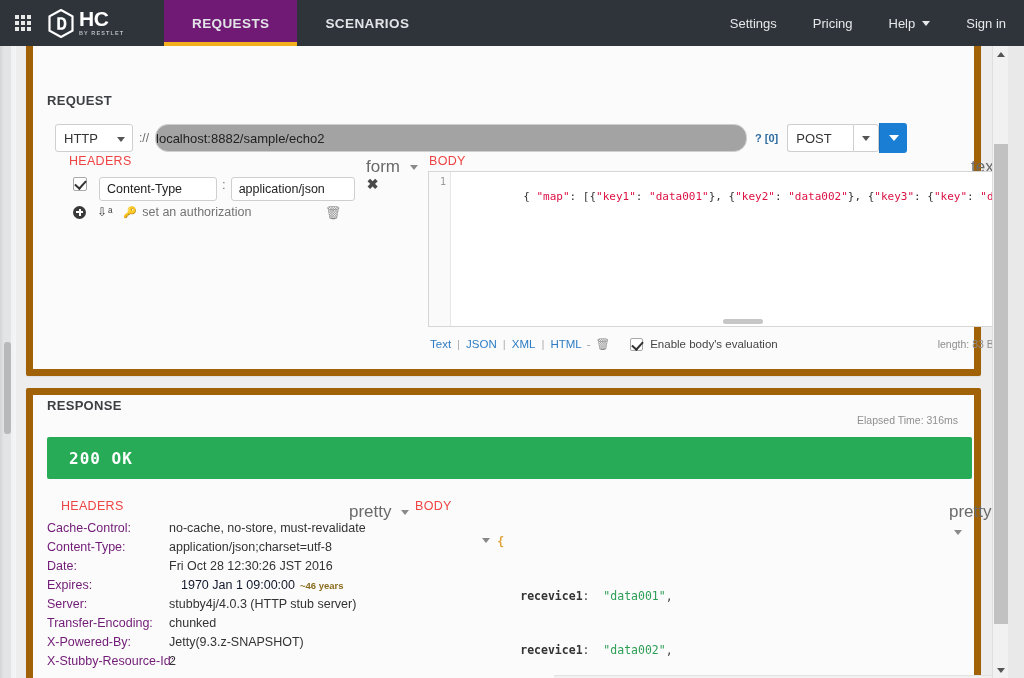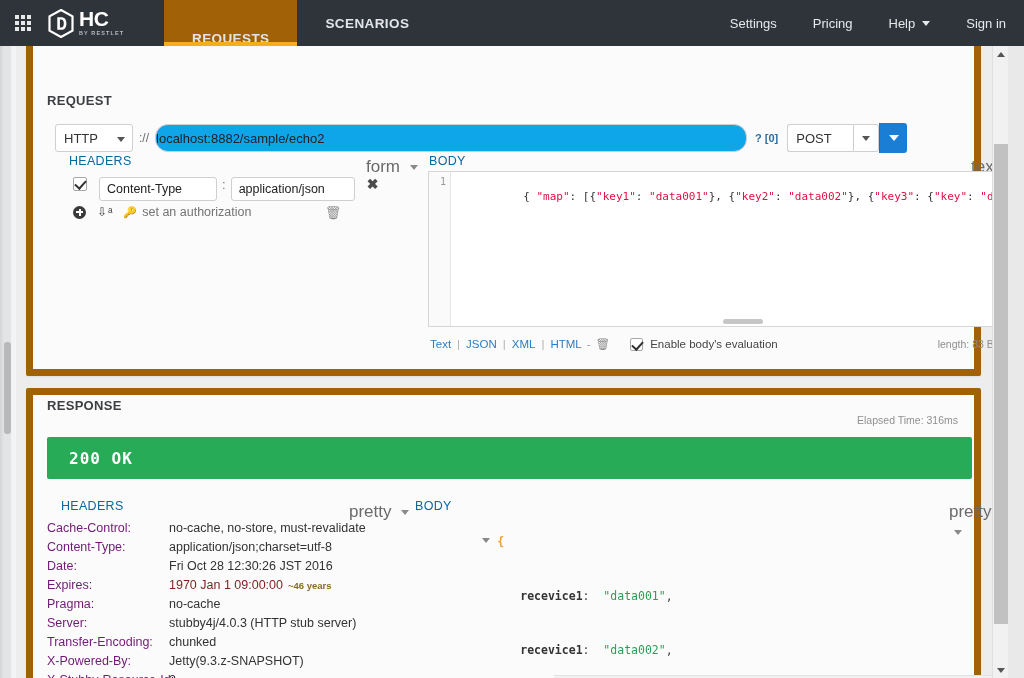--- a/index.html
+++ b/index.html
@@ -43,21 +43,21 @@
   .brand-sub {
     color: #b9bcc1; font-size: 5.5px; font-weight: bold; letter-spacing: 1.1px;
     line-height: 8px; margin-top: 1px;
   }
   .nav-tabs { display: flex; align-items: stretch; }
   .nav-tab {
     display: flex; align-items: center; justify-content: center;
     padding: 0 28px; color: #e2e4e7; font-size: 13.5px; font-weight: bold;
     letter-spacing: 0.4px; position: relative; cursor: pointer;
   }
-  .nav-tab.active { background: #a16207; align-items: flex-end; }
+  .nav-tab.active { background: #701a75; }
   .nav-tab.active::after {
     content: ""; position: absolute; left: 0; right: 0; bottom: 0; height: 4px;
     background: #f2ae1c;
   }
   .nav-right { margin-left: auto; display: flex; align-items: stretch; }
   .nav-link {
     display: flex; align-items: center; padding: 0 18px;
     color: #e6e8ea; font-size: 13px; cursor: pointer; white-space: nowrap;
   }
   .caret-down {
@@ -136,21 +136,21 @@
     cursor: pointer;
   }
   .proto-select .cd {
     position: absolute; right: 7px; top: 12px; width: 0; height: 0;
     border-left: 4px solid transparent; border-right: 4px solid transparent;
     border-top: 5px solid #555;
   }
   .proto-sep { padding: 0 6px; color: #6b6b6b; font-size: 12px; }
   .url-input {
     width: 592px; height: 28px; border: 1px solid #cfcfcf; border-radius: 13px;
-    background: #0ea5e9; padding: 0 0; font-size: 13px; color: #222;
+    background: #a3a3a3; padding: 0 0; font-size: 13px; color: #222;
     font-family: "Liberation Sans", sans-serif; outline: none;
   }
   .qmark {
     padding: 0 9px 0 8px; color: #2d6ca2; font-size: 11px; font-weight: bold;
     cursor: pointer; white-space: nowrap;
   }
   .method-select {
     position: relative; width: 66px; height: 28px;
     border: 1px solid #cfcfcf; border-right: none; border-radius: 3px 0 0 3px;
     background: #fff; display: flex; align-items: center; padding: 0 8px;
@@ -179,21 +179,21 @@
     display: flex; align-items: center; justify-content: center; cursor: pointer;
   }
   .send-caret i {
     width: 0; height: 0;
     border-left: 5px solid transparent; border-right: 5px solid transparent;
     border-top: 6px solid #fff;
   }
 
   
   .panel-label {
-    position: absolute; font-size: 12.5px; color: #0369a1; letter-spacing: 0.3px;
+    position: absolute; font-size: 12.5px; color: #ef4444; letter-spacing: 0.3px;
   }
   .panel-mode {
     position: absolute; font-size: 17px; color: #6a6a6a; cursor: pointer;
   }
   .panel-mode .cd {
     display: inline-block; width: 0; height: 0; margin-left: 5px; vertical-align: 2px;
     border-left: 4px solid transparent; border-right: 4px solid transparent;
     border-top: 5px solid #8a8a8a;
   }
 
@@ -296,21 +296,21 @@
   }
 
   
   .rh-table {
     position: absolute; left: 14px; top: 124px; width: 345px;
     font-size: 12.5px; color: #333;
   }
   .rh-row { display: flex; line-height: 19px; }
   .rh-name { width: 122px; color: #701a75; white-space: nowrap; }
   .rh-val { color: #333; }
-  .rh-val.link { color: #7f1d1d; }
+  .rh-val.link { color: #0f172a; margin-left: 12px; }
   .rh-rel {
     color: #8a6d1f; font-size: 9.5px; font-weight: bold; margin-left: 5px;
   }
 
   
   .rb-viewer {
     position: absolute; left: 380px; top: 120px; width: 560px;
     font-family: "DejaVu Sans Mono", monospace; font-size: 11.5px;
     line-height: 18px;
   }
@@ -505,24 +505,20 @@
         <div class="rh-row">
           <span class="rh-name">Date:</span>
           <span class="rh-val">Fri Oct 28 12:30:26 JST 2016</span>
         </div>
         <div class="rh-row">
           <span class="rh-name">Expires:</span>
           <span class="rh-val link">1970 Jan 1 09:00:00</span>
           <span class="rh-rel">~46 years</span>
         </div>
         <div class="rh-row">
-          <span class="rh-name">Pragma:</span>
-          <span class="rh-val">no-cache</span>
-        </div>
-        <div class="rh-row">
           <span class="rh-name">Server:</span>
           <span class="rh-val">stubby4j/4.0.3 (HTTP stub server)</span>
         </div>
         <div class="rh-row">
           <span class="rh-name">Transfer-Encoding:</span>
           <span class="rh-val">chunked</span>
         </div>
         <div class="rh-row">
           <span class="rh-name">X-Powered-By:</span>
           <span class="rh-val">Jetty(9.3.z-SNAPSHOT)</span>

